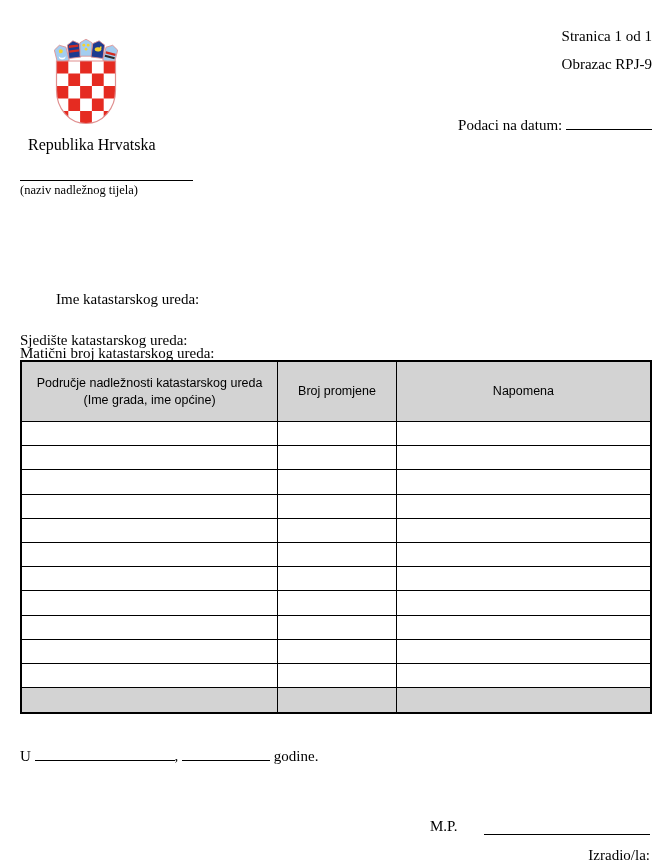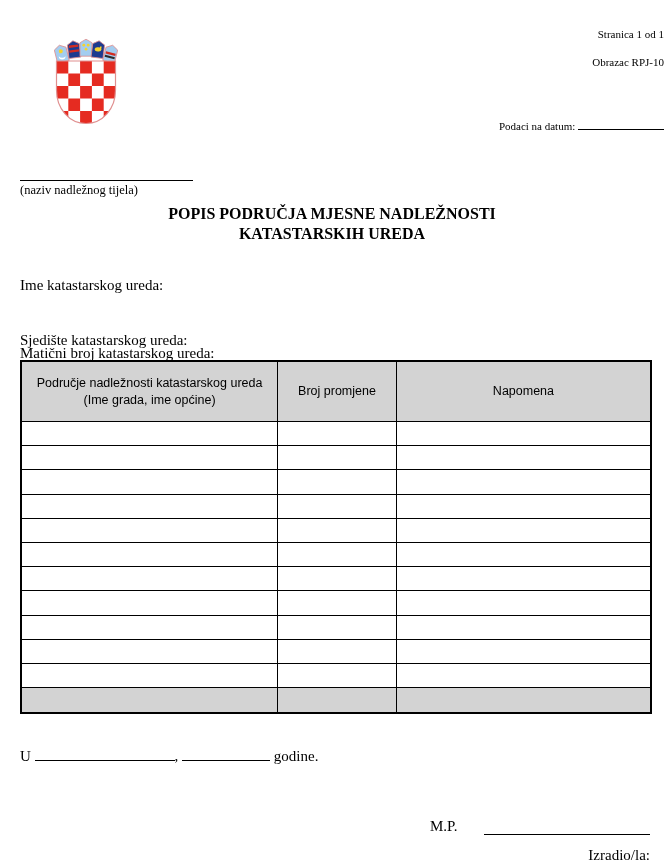--- a/index.html
+++ b/index.html
@@ -7,38 +7,38 @@
     position:relative;
     width:664px;height:863px;
     background:#ffffff;
     font-family:"Liberation Serif", serif;
     color:#000;
     overflow:hidden;
   }
   .abs{position:absolute;}
 
   
-  .tr-line{position:absolute;right:0;text-align:center;font-size:11px;white-space:nowrap;}
+  .tr-line{position:absolute;right:12px;text-align:center;font-size:15px;white-space:nowrap;}
   .tr-stranica{top:28px;}
   .tr-obrazac{top:56px;}
   .tr-podaci{top:84px;margin-top:32px;}
   .blank{display:inline-block;border-bottom:1px solid #000;height:13px;vertical-align:baseline;}
 
   
   .coa{left:54px;top:38px;width:64px;height:90px;}
 
   .republika{left:28px;top:136px;font-size:16px;}
 
   .naziv-line{left:20px;top:180px;width:173px;border-top:1px solid #000;height:0;}
   .naziv-caption{left:20px;top:183px;font-size:12.5px;}
 
   .title{left:0;top:204px;width:664px;text-align:center;font-weight:bold;font-size:16px;line-height:20px;}
 
   .field-label{left:20px;font-size:15px;}
-  .lbl-ime{top:277px;}
+  .lbl-ime{top:291px;margin-left:36px;}
   .lbl-maticni{top:304px;margin-top:41px;}
   .lbl-sjediste{top:332px;}
 
   
   .tbl-wrap{left:20px;top:360px;}
   table.main{
     border-collapse:collapse;
     table-layout:fixed;
     width:632px;
     border:2px solid #000;
@@ -67,21 +67,21 @@
   .izradio{right:14px;top:847px;font-size:15px;text-align:center;}
   .mp{left:430px;top:818px;font-size:15px;}
   .mp-line{left:484px;top:834px;width:166px;border-top:1px solid #000;height:0;}
 </style>
 </head>
 <body>
 
 <div class="page">
 
   <div class="tr-line tr-stranica">Stranica 1 od 1</div>
-  <div class="tr-line tr-obrazac">Obrazac RPJ-10</div>
+  <div class="tr-line tr-obrazac">Obrazac RPJ-9</div>
   <div class="tr-line tr-podaci">
     <span>Podaci na datum:</span>
     <span class="blank" style="width:86px"></span>
   </div>
 
   <div class="abs coa">
     <svg width="64" height="90" viewBox="0 0 64 90" xmlns="http://www.w3.org/2000/svg">
       <defs>
         <clipPath id="shieldClip">
           <path d="M2.5,23 H61.5 V52 C61.5,71 48.5,85.5 32,85.5 C15.5,85.5 2.5,71 2.5,52 Z"></path>
@@ -132,28 +132,25 @@
             <rect x="37.9" y="60.5" width="11.8" height="12.5"></rect>
           <rect x="2.5" y="73" width="11.8" height="12.5"></rect>
             <rect x="26.1" y="73" width="11.8" height="12.5"></rect>
             <rect x="49.7" y="73" width="11.8" height="12.5"></rect>
         </g>
       </g>
       <path d="M2.5,23 H61.5 V52 C61.5,71 48.5,85.5 32,85.5 C15.5,85.5 2.5,71 2.5,52 Z" fill="none" stroke="#e08f8f" stroke-width="1.2"></path>
     </svg>
   </div>
 
+  <div class="abs republika">Republika Hrvatska</div>
 
   <div class="abs naziv-line"></div>
   <div class="abs naziv-caption">(naziv nadležnog tijela)</div>
 
-  <div class="abs title">
-    <div>POPIS PODRUČJA MJESNE NADLEŽNOSTI</div>
-    <div>KATASTARSKIH UREDA</div>
-  </div>
 
   <div class="abs field-label lbl-ime">Ime katastarskog ureda:</div>
   <div class="abs field-label lbl-maticni">Matični broj katastarskog ureda:</div>
   <div class="abs field-label lbl-sjediste">Sjedište katastarskog ureda:</div>
 
   <div class="abs tbl-wrap">
     <table class="main">
       <colgroup>
           <col class="col1">
           <col class="col2">

